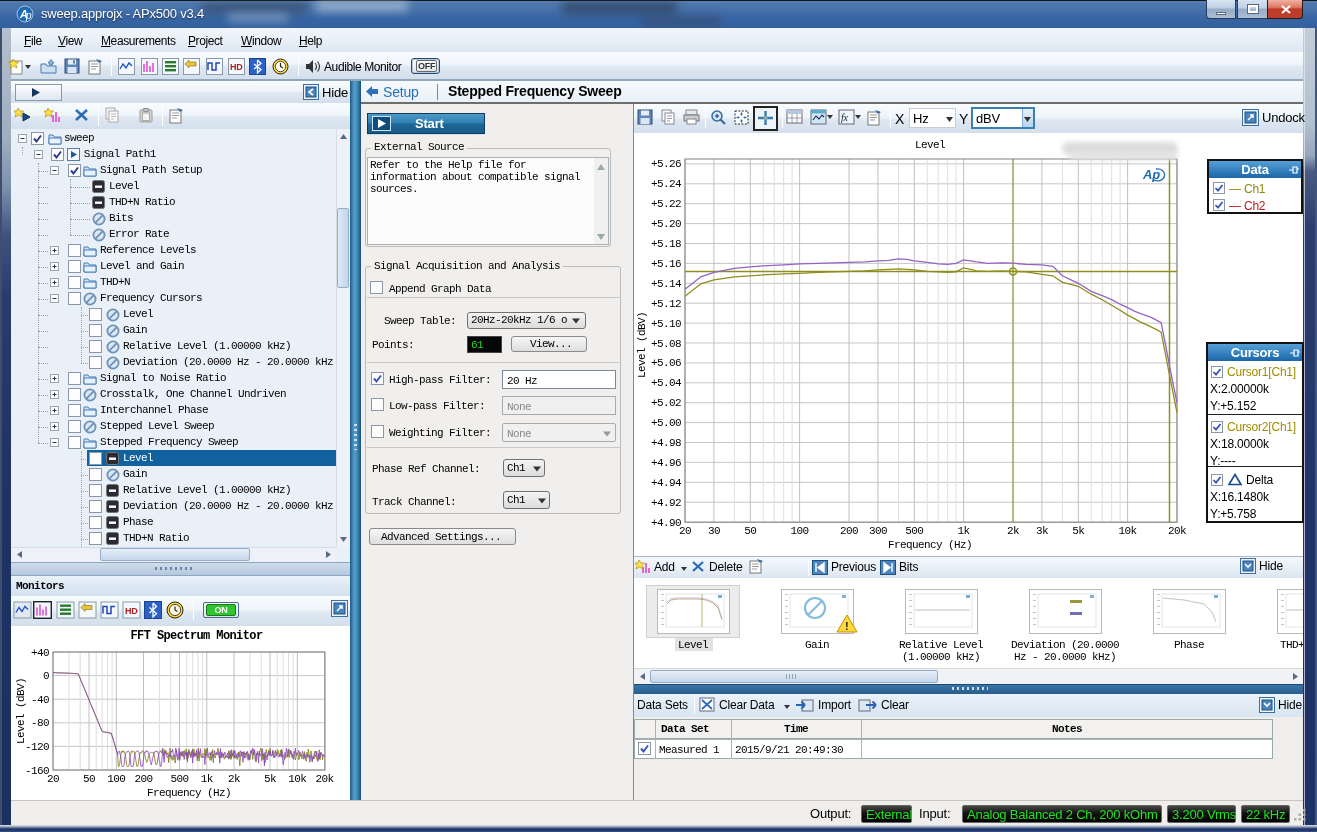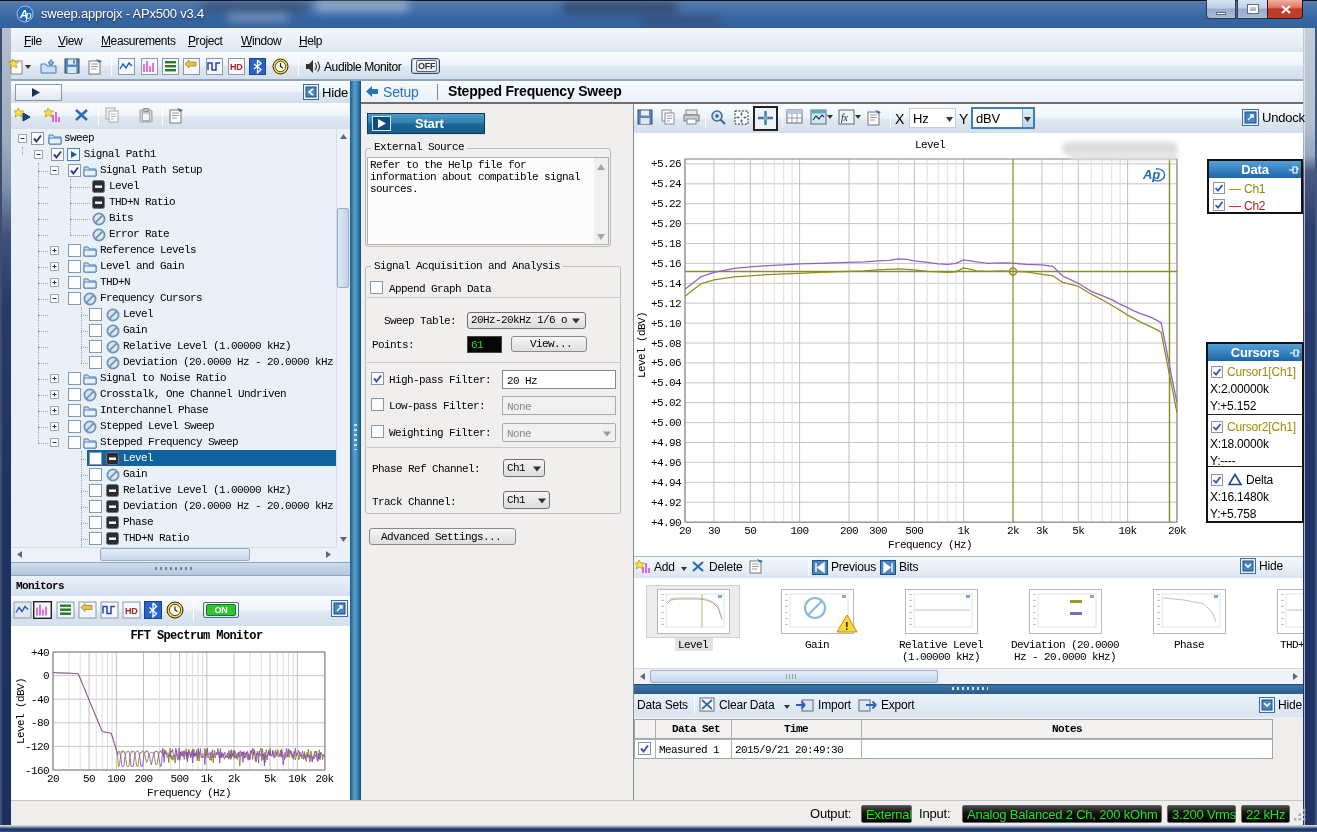--- a/index.html
+++ b/index.html
@@ -1074,35 +1074,35 @@
   </svg>
 <svg class="abs" style="left:795px;top:697px" width="19" height="17">
     <rect x="7" y="3" width="11" height="11" fill="#dce8f4" stroke="#667"></rect>
     <path d="M1 8 h9 M10 8 l-3.5 -3.5 M10 8 l-3.5 3.5" stroke="#2a62b8" stroke-width="1.8" fill="none"></path>
   </svg>
 <div class="abs" style="left:818px;top:698px">Import</div>
 <svg class="abs" style="left:858px;top:697px" width="19" height="17">
     <rect x="1" y="3" width="11" height="11" fill="#dce8f4" stroke="#667"></rect>
     <path d="M8 8 h10 M18 8 l-3.5 -3.5 M18 8 l-3.5 3.5" stroke="#2a62b8" stroke-width="1.8" fill="none"></path>
   </svg>
-<div class="abs" style="left:881px;top:698px">Export</div>
+<div class="abs" style="left:881px;top:698px">Clear</div>
 <svg class="abs" style="left:1259px;top:697px" width="16" height="16">
     <rect x="0.5" y="0.5" width="15" height="15" fill="#eef4fa" stroke="#3a6ea5"></rect>
     <rect x="3" y="3" width="10" height="10" fill="#4a85c0" stroke="#1d507e"></rect>
     <path d="M5 6 L8 9 L11 6" fill="none" stroke="#fff" stroke-width="1.6"></path>
   </svg>
 <div class="abs" style="left:1278px;top:698px">Hide</div>
 <div class="abs" style="left:634px;top:717px;width:669px;height:83px;background:#f0eeec"></div>
 <div class="abs" style="left:634px;top:719px;width:639px;height:40px;background:#fff;border:1px solid #9aa"></div>
 <div class="abs" style="left:634px;top:719px;width:639px;height:20px;background:#f2f1f0;border:1px solid #9aa"></div>
 <div class="abs" style="left:655px;top:719px;width:1px;height:40px;background:#b0b0b0"></div>
 <div class="abs" style="left:731px;top:719px;width:1px;height:40px;background:#b0b0b0"></div>
 <div class="abs" style="left:861px;top:719px;width:1px;height:40px;background:#b0b0b0"></div>
 <div class="abs" style="left:634px;top:739px;width:639px;height:1px;background:#b0b0b0"></div>
-<div class="abs mono" style="left:661px;top:723px;width:70px;text-align:center;font-weight:bold">Data Set</div>
+<div class="abs mono" style="left:661px;top:723px;width:70px;text-align:left;font-weight:bold">Data Set</div>
 <div class="abs mono" style="left:731px;top:723px;width:130px;text-align:center;font-weight:bold">Time</div>
 <div class="abs mono" style="left:861px;top:723px;width:412px;text-align:center;font-weight:bold">Notes</div>
 <svg class="abs" style="left:638px;top:742px" width="13" height="13">
     <rect x="0.5" y="0.5" width="12" height="12" fill="#fdfdfd" stroke="#8a97a8"></rect>
     <path d="M3 6.5 L5.5 9.5 L10 3.5" fill="none" stroke="#3a55b0" stroke-width="2"></path>
   </svg>
 <div class="abs mono" style="left:659px;top:744px">Measured 1</div>
 <div class="abs mono" style="left:735px;top:744px">2015/9/21 20:49:30</div>
 <div class="abs" style="left:11px;top:800px;width:1292px;height:25px;background:#f0eeec;border-top:1px solid #c8c4c0"></div>
 <div class="abs" style="left:810px;top:806px;font-size:13px;letter-spacing:-0.2px">Output:</div>

